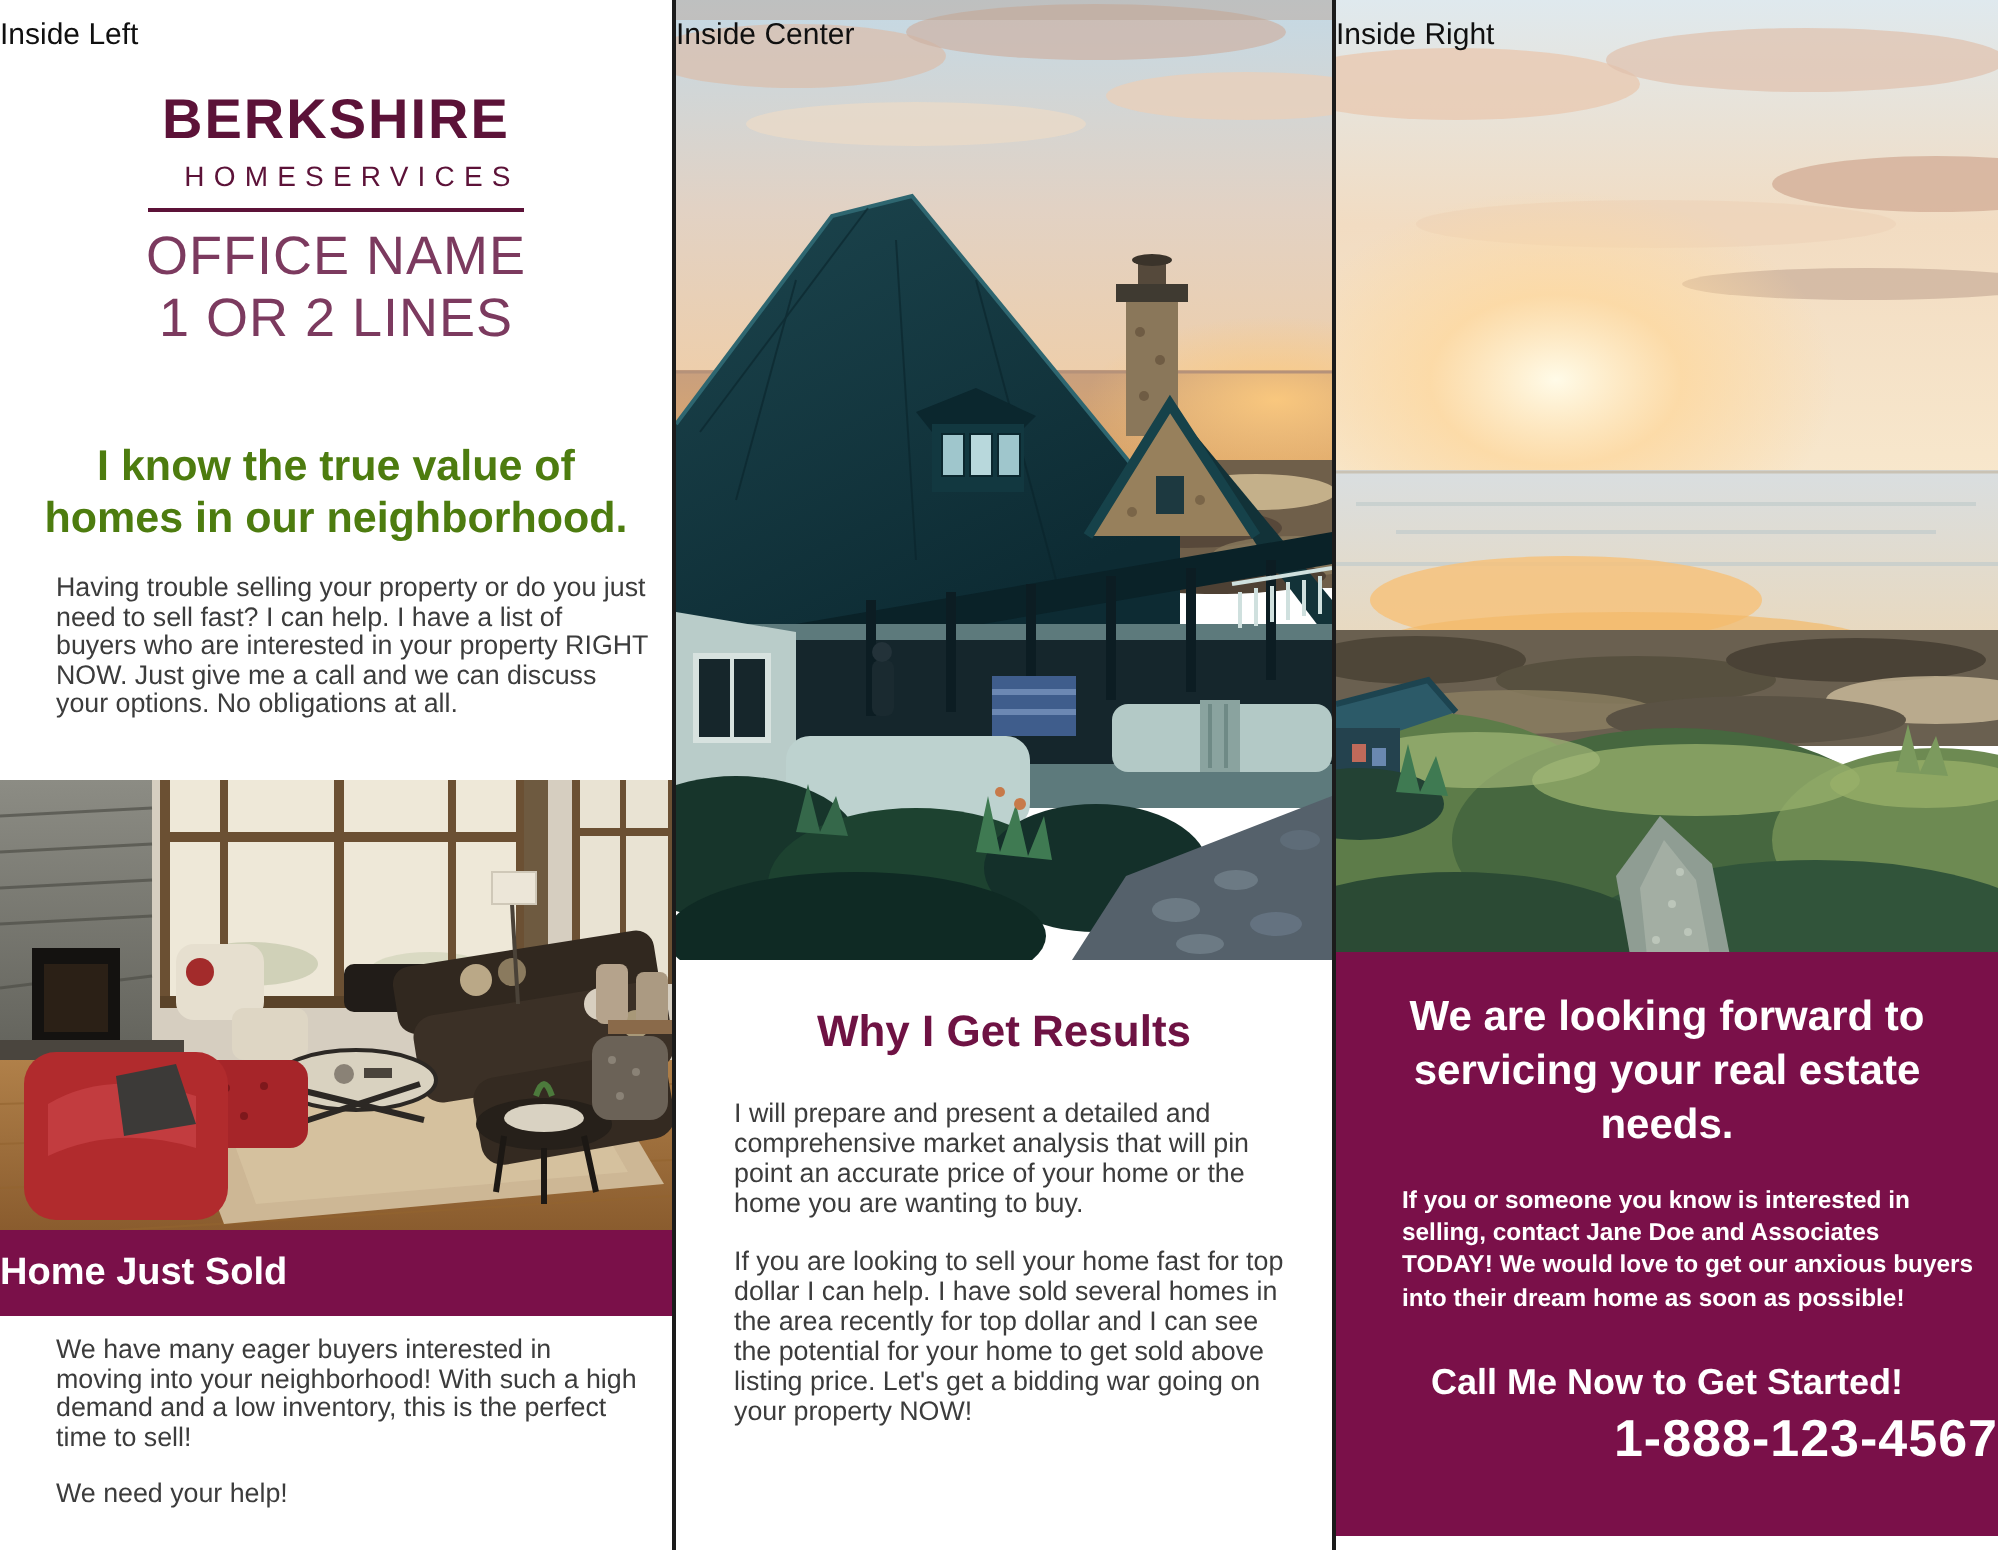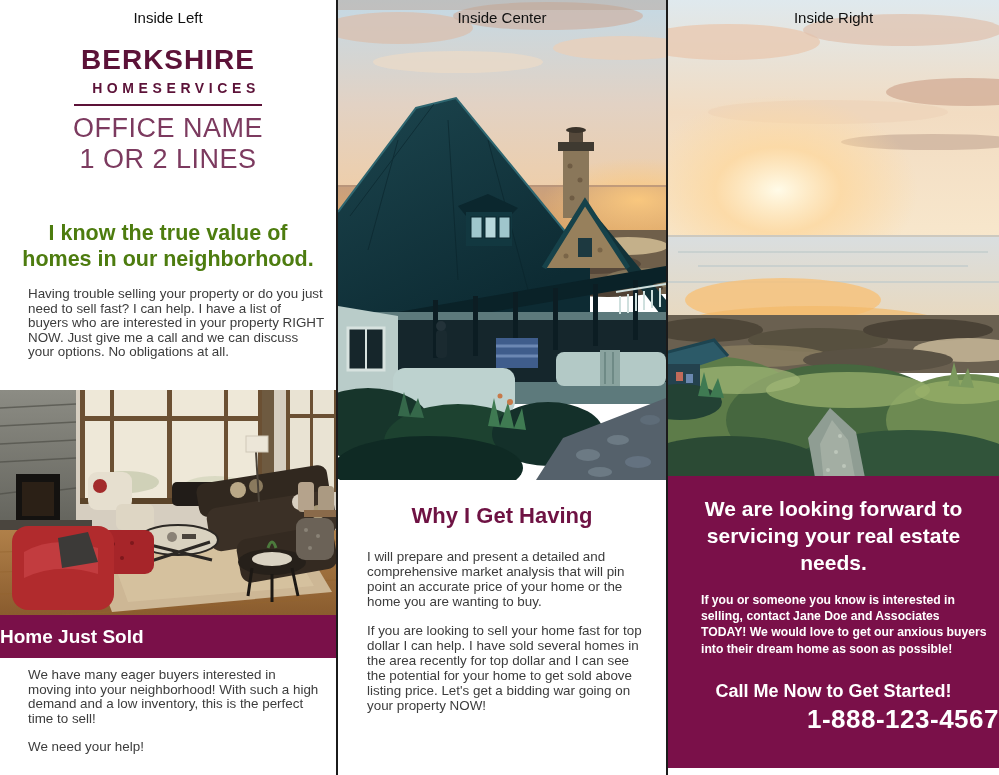--- a/index.html
+++ b/index.html
@@ -10,28 +10,28 @@
   }
   .panel{position:absolute;top:0;height:775px;background:#fff;}
   #panel-left{left:0;width:336px;}
   #panel-center{left:338px;width:328px;}
   #panel-right{left:668px;width:331px;}
   .divider{position:absolute;top:0;width:2px;height:775px;background:#1b1b1b;z-index:40;}
   #divider-1{left:336px;}
   #divider-2{left:666px;}
 
   .fold-label{
-    position:absolute;top:9px;left:0;width:100%;text-align:center;
+    position:absolute;top:9px;left:0;width:100%;text-align:left;
     font-size:15px;color:#101010;z-index:30;
   }
 
   
   .logo-block{position:absolute;top:46px;left:0;width:100%;text-align:center;color:#5c1238;}
   .logo-line{font-size:28px;font-weight:bold;letter-spacing:1px;line-height:27px;}
-  .logo-sub{font-size:14px;font-weight:bold;letter-spacing:4.6px;margin-top:7px;padding-left:16px;}
+  .logo-sub{font-size:14px;font-weight:normal;letter-spacing:4.6px;margin-top:7px;padding-left:16px;}
   .logo-rule{width:188px;height:2px;background:#5c1238;margin:8px auto 0 auto;}
   .office-name{margin-top:7px;font-size:27px;line-height:31px;color:#7c3a5f;letter-spacing:0.5px;}
 
   .left-headline{
     position:absolute;top:220px;left:18px;width:300px;text-align:center;
     font-size:21.5px;font-weight:bold;color:#4d7c0f;line-height:26px;
   }
   .left-body{
     position:absolute;top:287px;left:28px;width:296px;
     font-size:13.4px;line-height:14.6px;color:#3c3c3c;
@@ -337,21 +337,21 @@
       <polygon points="225,438 328,398 328,480 198,480" fill="#55616b"></polygon>
       <ellipse cx="250" cy="455" rx="12" ry="6" fill="#6c7a84"></ellipse>
       <ellipse cx="280" cy="440" rx="11" ry="5" fill="#6c7a84"></ellipse>
       <ellipse cx="300" cy="462" rx="13" ry="6" fill="#647280"></ellipse>
       <ellipse cx="262" cy="472" rx="12" ry="5" fill="#6c7a84"></ellipse>
       <ellipse cx="312" cy="420" rx="10" ry="5" fill="#5e6c78"></ellipse>
     </svg>
   </div>
   <div class="fold-label">Inside Center</div>
 
-  <div class="center-heading">Why I Get Having</div>
+  <div class="center-heading">Why I Get Results</div>
   <div class="center-body">
     <div class="p1">I will prepare and present a detailed and comprehensive market analysis that will pin point an accurate price of your home or the home you are wanting to buy.</div>
     <div class="p2">If you are looking to sell your home fast for top dollar I can help. I have sold several homes in the area recently for top dollar and I can see the potential for your home to get sold above listing price. Let's get a bidding war going on your property NOW!</div>
   </div>
 </div>
 
 <div class="panel" id="panel-right">
   <div class="photo-right-wrap">
     <svg width="331" height="483" viewBox="0 0 331 483">
       <defs>

